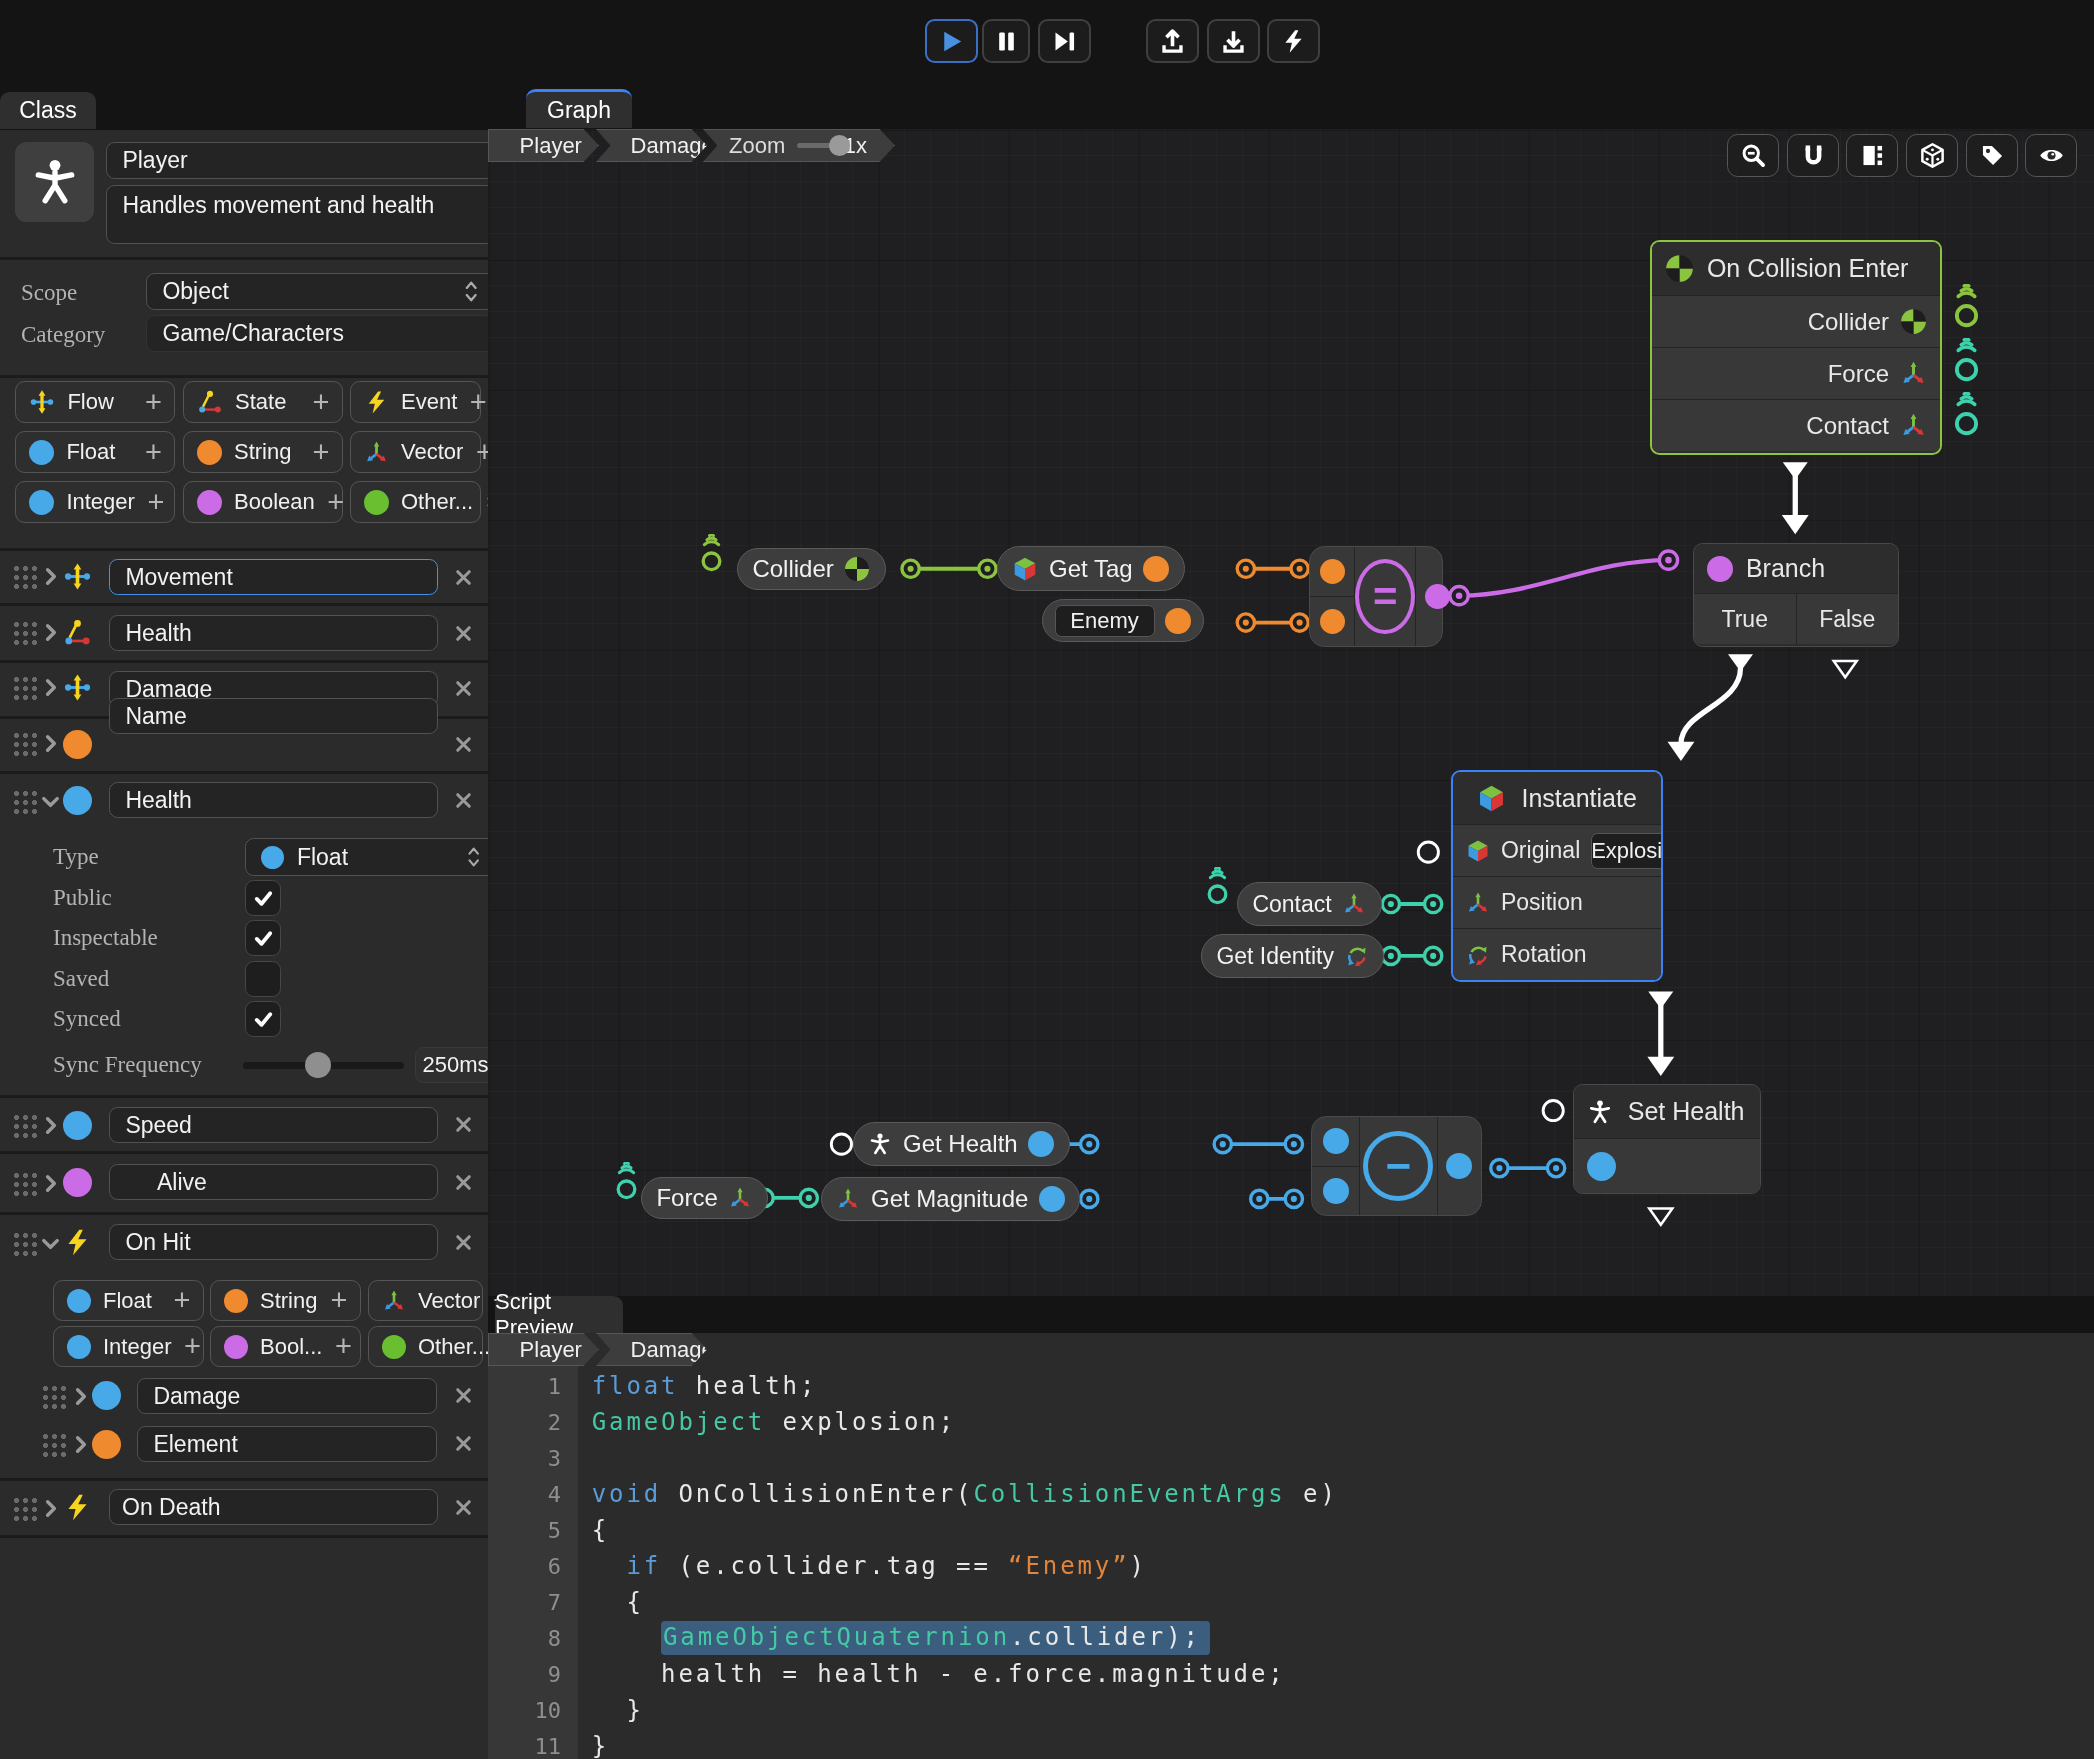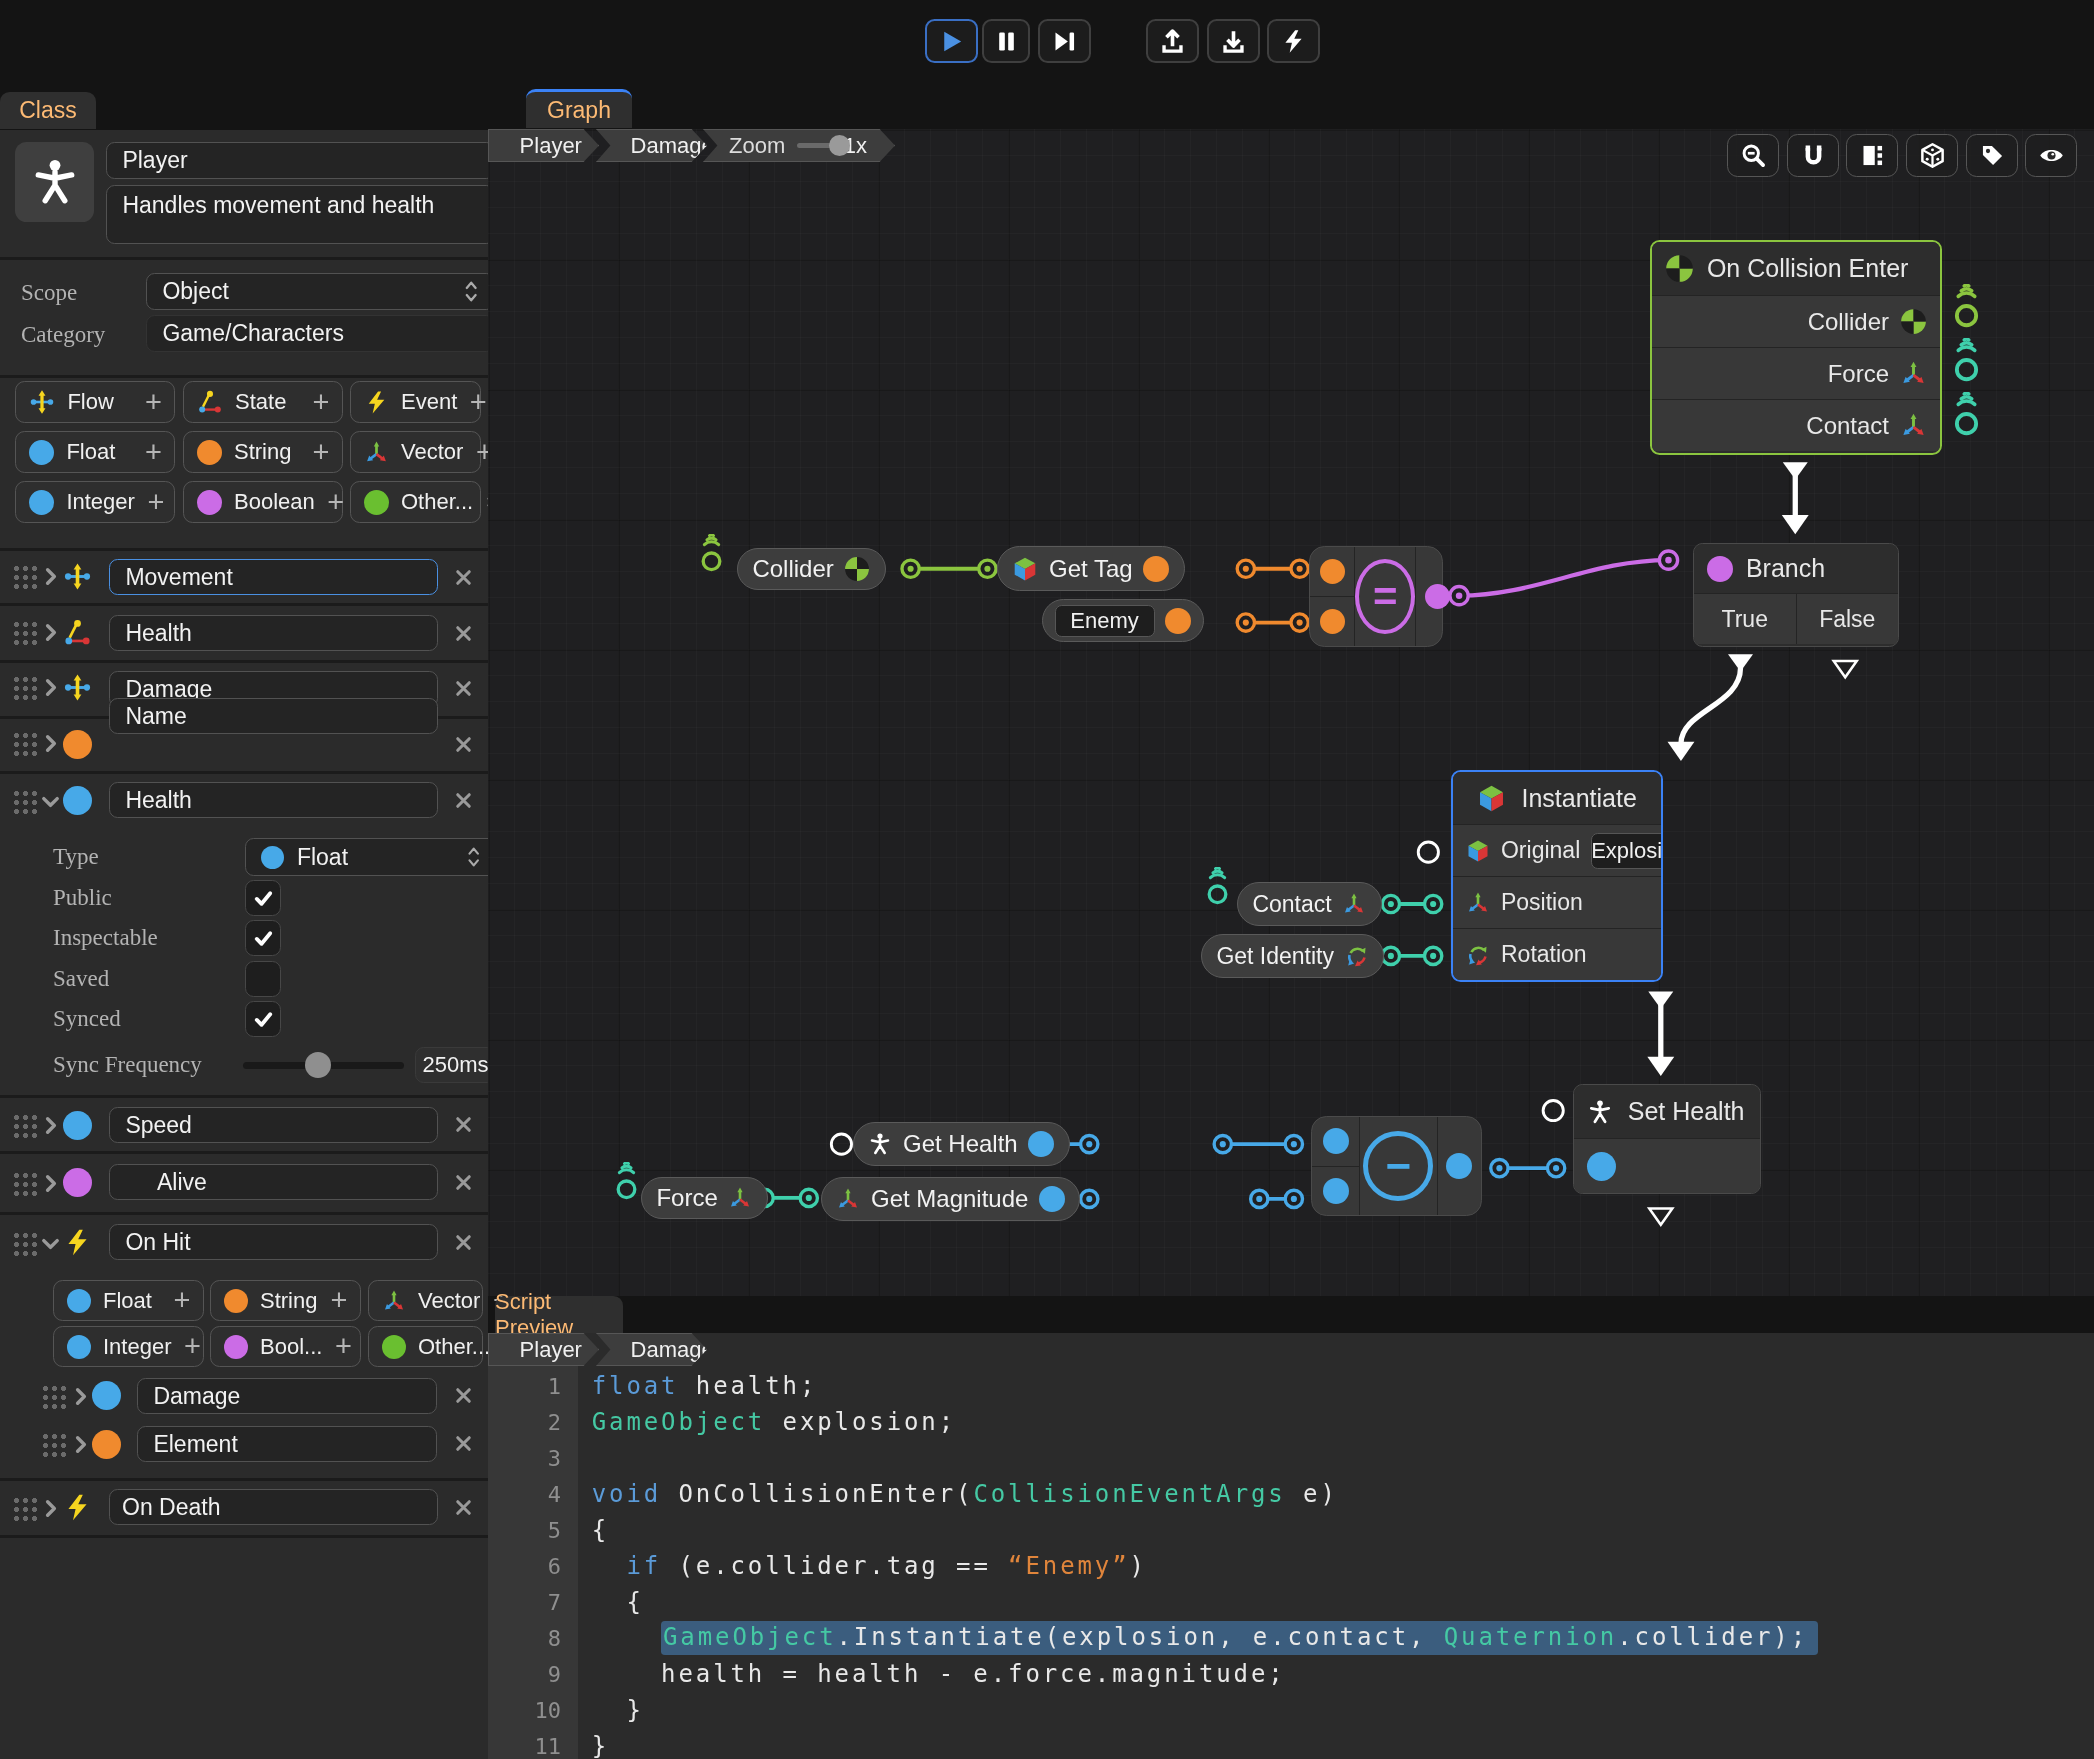--- a/index.html
+++ b/index.html
@@ -7,21 +7,21 @@
     width:2094px;height:1760px;overflow:hidden;position:relative;
     background:#141414;color:#e8e8e8;
     font-family:"Liberation Sans",sans-serif;
     -webkit-font-smoothing:antialiased;
   }
   .abs{position:absolute;}
   
   .tab{
     position:absolute;background:#2f2f2f;border-radius:9.6px 9.6px 0 0;
     display:flex;align-items:center;justify-content:center;
-    font-size:23px;color:#fdba74;
+    font-size:23px;color:#ffffff;
   }
   .tab.active-blue{border-top:3.8px solid #3b82f6;}
   .inputbox{
     position:absolute;background:#242424;border:1.9px solid #525252;border-radius:8.6px;
     display:flex;align-items:center;padding:0 15.4px;font-size:23px;color:#f2f2f2;
     box-sizing:border-box;
   }
   .inputbox.flat{border-color:#3a3a3a;background:#242424;}
   .inputbox.selected{border-color:#4a90e2;}
   .label{position:absolute;font-size:23px;color:#b3b3b3;display:flex;align-items:center;font-family:Liberation Serif, serif;}
@@ -972,18 +972,18 @@
   <span>Damage</span>
 </div>
 <div class="abs" style="left:488px;top:1368px;width:1606px;height:392px;overflow:hidden;">
     <div class="code-line"><span class="code-num">1</span><span class="code-body"><span class="tok-kw">float</span><span class="tok-pl"> health;</span></span></div>
     <div class="code-line"><span class="code-num">2</span><span class="code-body"><span class="tok-ty">GameObject</span><span class="tok-pl"> explosion;</span></span></div>
     <div class="code-line"><span class="code-num">3</span><span class="code-body"></span></div>
     <div class="code-line"><span class="code-num">4</span><span class="code-body"><span class="tok-kw">void</span><span class="tok-pl"> OnCollisionEnter(</span><span class="tok-ty">CollisionEventArgs</span><span class="tok-pl"> e)</span></span></div>
     <div class="code-line"><span class="code-num">5</span><span class="code-body"><span class="tok-pl">{</span></span></div>
     <div class="code-line"><span class="code-num">6</span><span class="code-body"><span class="tok-pl">  </span><span class="tok-kw">if</span><span class="tok-pl"> (e.collider.tag == </span><span class="tok-st">“Enemy”</span><span class="tok-pl">)</span></span></div>
     <div class="code-line"><span class="code-num">7</span><span class="code-body"><span class="tok-pl">  {</span></span></div>
-    <div class="code-line"><span class="code-num">8</span><span class="code-body"><span class="tok-pl">    </span><span class="code-hl"><span class="tok-ty">GameObject</span><span class="tok-pl">.Instantiate(explosion, e.contact, </span><span class="tok-ty">Quaternion</span><span class="tok-pl">.collider);</span></span></span></div>
+    <div class="code-line"><span class="code-num">8</span><span class="code-body"><span class="tok-pl">    </span><span class="code-hl"><span class="tok-ty">GameObject</span><span class="tok-ty">Quaternion</span><span class="tok-pl">.collider);</span></span></span></div>
     <div class="code-line"><span class="code-num">9</span><span class="code-body"><span class="tok-pl">    health = health - e.force.magnitude;</span></span></div>
     <div class="code-line"><span class="code-num">10</span><span class="code-body"><span class="tok-pl">  }</span></span></div>
     <div class="code-line"><span class="code-num">11</span><span class="code-body"><span class="tok-pl">}</span></span></div>
   </div>
 
 
 </body></html>

